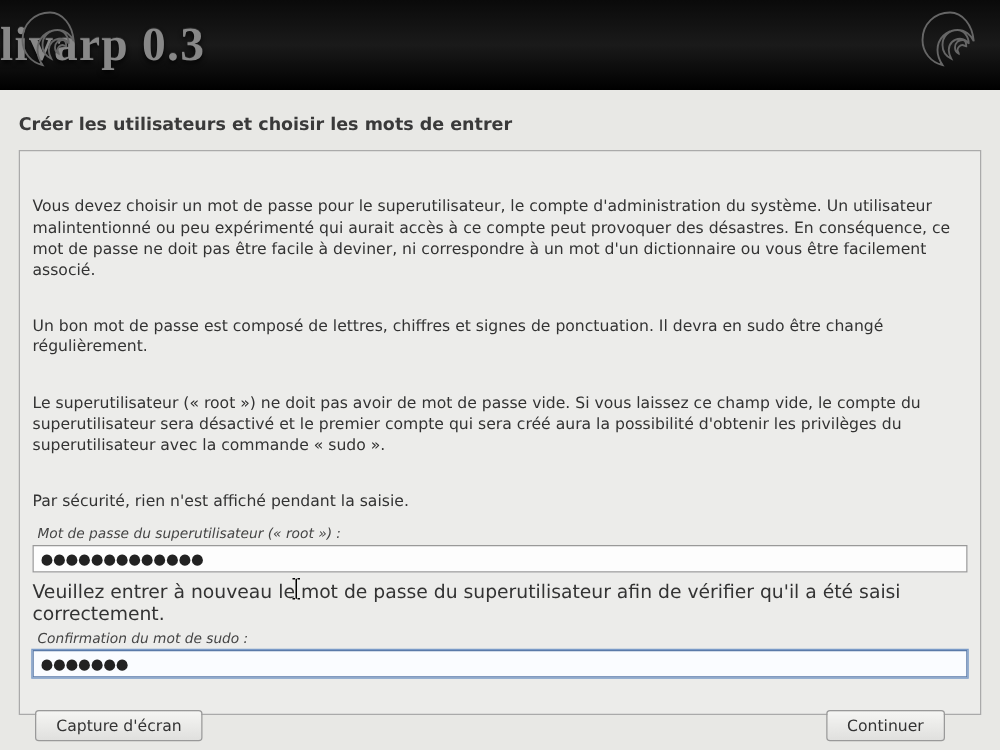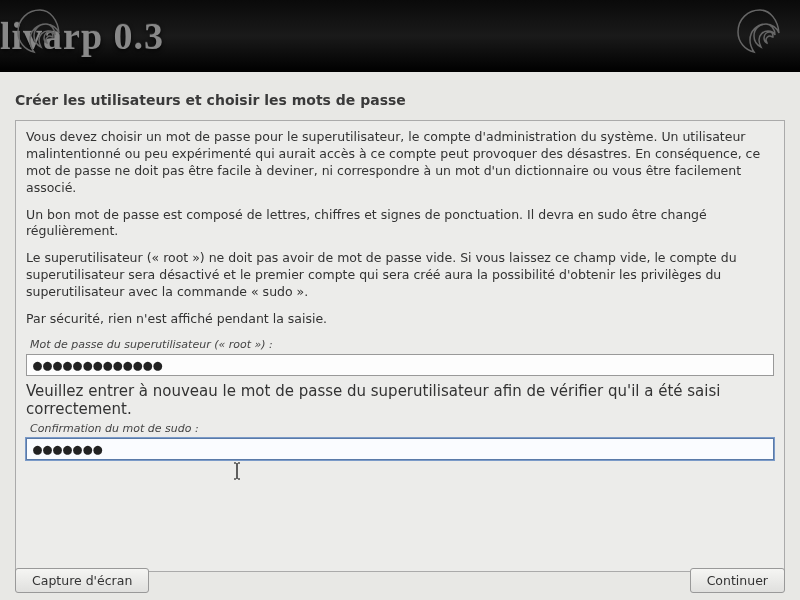--- a/index.html
+++ b/index.html
@@ -50,20 +50,21 @@
       border: 1px solid #aaa;
       background: #ececea;
       padding: 8px 10px;
       height: 452px;
     }
     .para {
       font-size: 12.5px;
       line-height: 1.35;
       margin-bottom: 10px;
       color: #333;
+      margin-top: 28px;
     }
     .field-label {
       font-size: 11px;
       font-style: italic;
       color: #444;
       margin: 2px 0 3px 4px;
     }
     .pw-input {
       width: 100%;
       height: 22px;
@@ -83,25 +84,25 @@
     }
     .instruction {
       font-size: 15px;
       color: #333;
       margin-bottom: 4px;
     }
     .footer {
       position: absolute;
       bottom: 0;
       left: 0;
-      right: 0;
+      right: 16px;
       height: 40px;
       display: flex;
       align-items: center;
-      padding: 0 15px;
+      padding: 0 28px;
     }
     .btn {
       border: 1px solid #999;
       background: linear-gradient(to bottom, #f5f5f3, #e0e0de);
       border-radius: 3px;
       padding: 4px 16px;
       font-size: 12.5px;
       color: #333;
       cursor: pointer;
       font-family: inherit;
@@ -128,21 +129,21 @@
   </div>
   <div class="header-title">livarp 0.3</div>
   <div class="swirl swirl-right">
     <svg viewBox="0 0 64 64">
         <path d="M32 8c-12 0-22 9-22 22 0 10 7 18 16 20-2-3-4-7-4-12 0-9 7-16 16-16 6 0 11 4 13 9-1-13-9-23-19-23zm6 14c-7 0-12 5-12 12 0 5 3 9 7 11-1-2-2-4-2-7 0-5 4-9 9-9 3 0 6 2 7 4 0-6-4-11-9-11zm4 8c-3 0-6 2-6 6 0 2 1 4 3 5 0-1-1-2-1-3 0-2 2-4 4-4 1 0 2 1 3 1 0-3-1-5-3-5z" fill="none" stroke="#666" stroke-width="1.5"></path>
       </svg>
   </div>
 </div>
 
 <div class="content">
-  <div class="page-title">Créer les utilisateurs et choisir les mots de passe</div>
+  <div class="page-title">Créer les utilisateurs et choisir les mots de entrer</div>
 
   <div class="panel">
     <p class="para">Vous devez choisir un mot de passe pour le superutilisateur, le compte d'administration du système. Un utilisateur malintentionné ou peu expérimenté qui aurait accès à ce compte peut provoquer des désastres. En conséquence, ce mot de passe ne doit pas être facile à deviner, ni correspondre à un mot d'un dictionnaire ou vous être facilement associé.</p>
     <p class="para">Un bon mot de passe est composé de lettres, chiffres et signes de ponctuation. Il devra en sudo être changé régulièrement.</p>
     <p class="para">Le superutilisateur (« root ») ne doit pas avoir de mot de passe vide. Si vous laissez ce champ vide, le compte du superutilisateur sera désactivé et le premier compte qui sera créé aura la possibilité d'obtenir les privilèges du superutilisateur avec la commande « sudo ».</p>
     <p class="para">Par sécurité, rien n'est affiché pendant la saisie.</p>
 
     <div class="field-label">Mot de passe du superutilisateur (« root ») :</div>
     <input type="text" class="pw-input" readonly="" value="●●●●●●●●●●●●●" style="">
 

